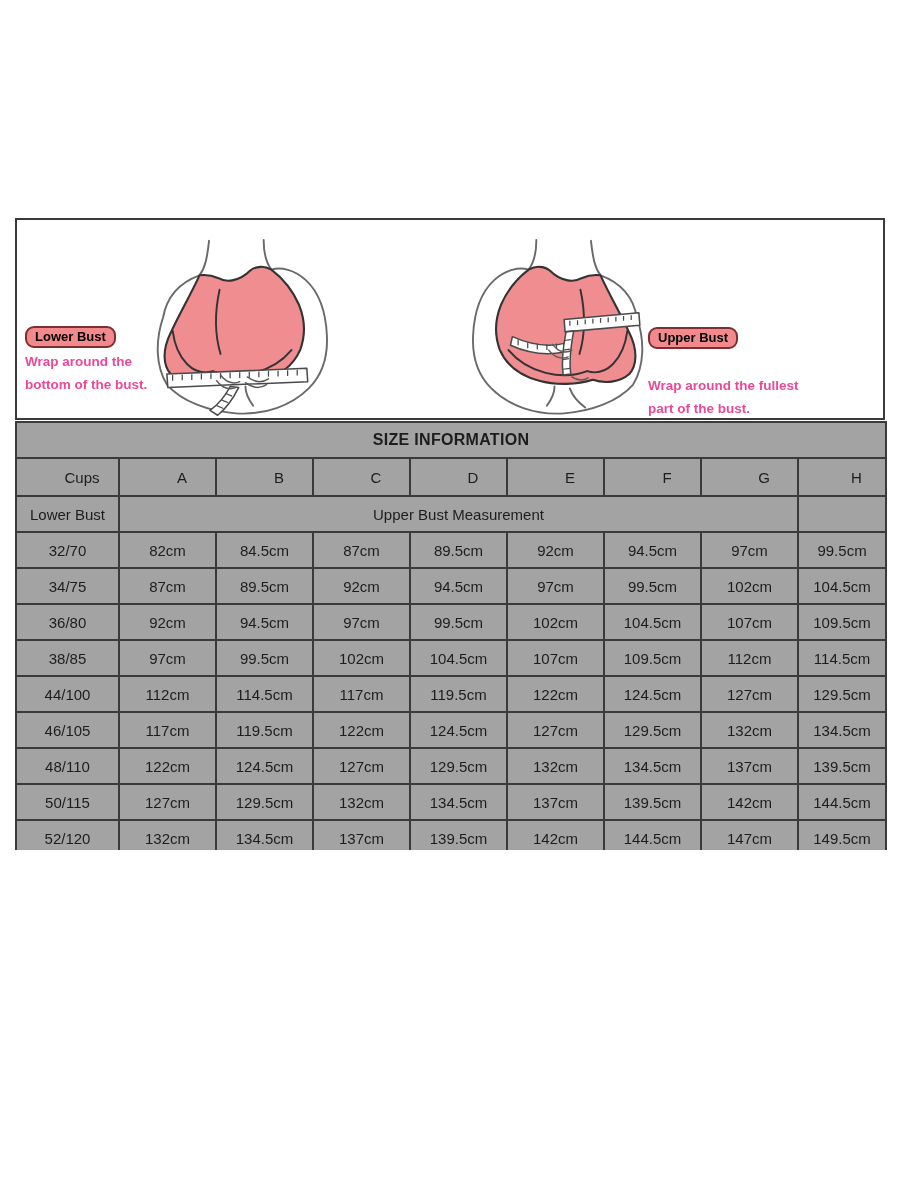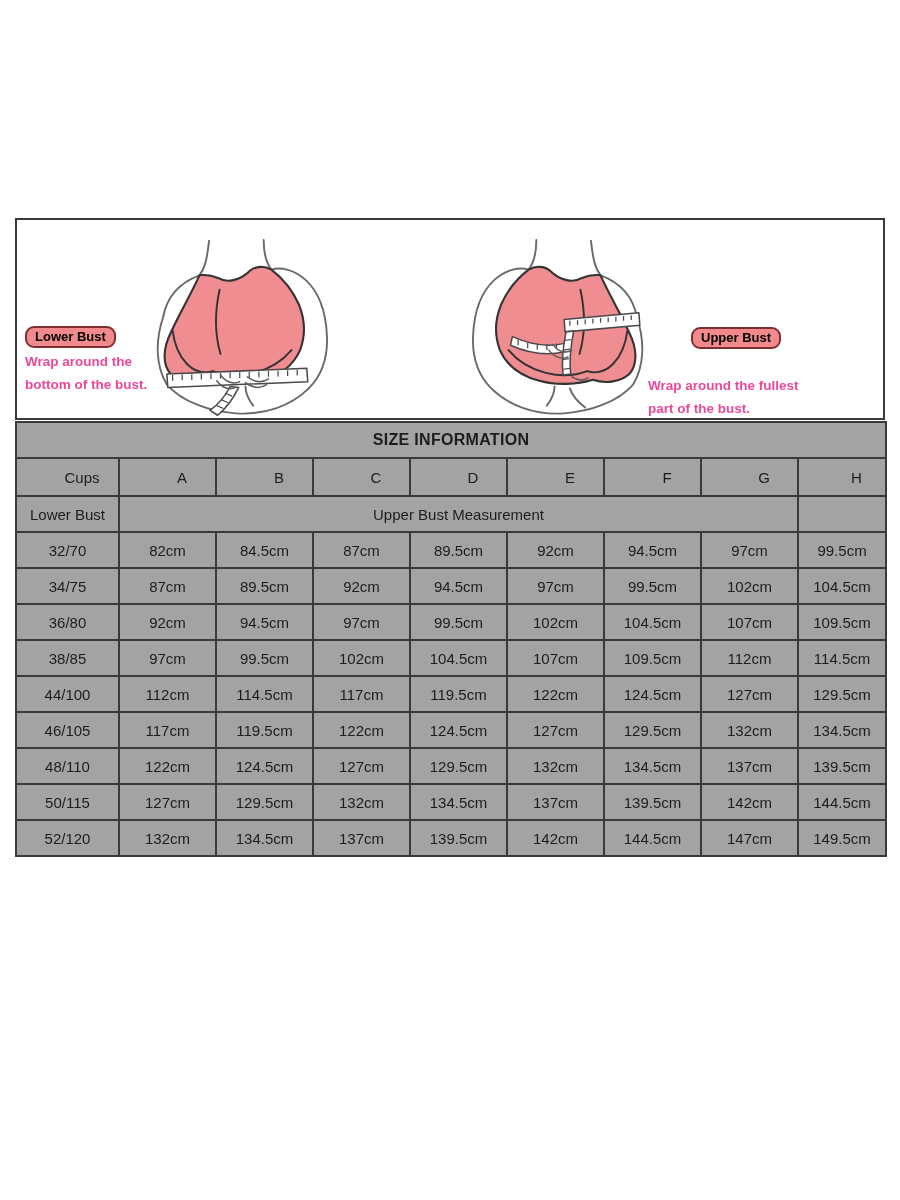--- a/index.html
+++ b/index.html
@@ -7,39 +7,39 @@
     --badge-fill:#f2898d;
     --badge-border:#7e2f32;
     --line-gray:#6a6a6a;
     --bra-line:#333333;
     --table-border:#3a3a3a;
     --text:#1d1d1d;
   }
   *{margin:0;padding:0;box-sizing:border-box;}
   html,body{background:#ffffff;}
   .canvas{
-    position:relative;width:900px;height:1200px;background:#ffffff;
+    position:relative;width:900px;height:850px;background:#ffffff;
     font-family:"Liberation Sans", sans-serif;color:var(--text);overflow:hidden;
   }
   
   .figure-box{
     position:absolute;left:15px;top:218px;width:870px;height:202px;
     border:2px solid var(--table-border);background:#ffffff;
   }
   .figure-svg{position:absolute;top:17px;width:230px;height:184px;}
   .figure-svg.left{left:101px;}
   .figure-svg.right{left:435px;}
   .badge{
     position:absolute;display:inline-block;
     background:var(--badge-fill);border:2px solid var(--badge-border);
     border-radius:9px;padding:1px 8px 2px 8px;
     font-size:13px;font-weight:600;color:#000;white-space:nowrap;
   }
   .badge.lower{left:8px;top:106px;}
-  .badge.upper{left:631px;top:107px;margin-left:43px;}
+  .badge.upper{left:631px;top:107px;}
   .desc{
     position:absolute;font-size:13.5px;font-weight:700;color:#ec4899;
     line-height:23px;white-space:nowrap;
   }
   .desc.lower{left:8px;top:130px;}
   .desc.upper{left:631px;top:131px;margin-top:23px;}
   
   table.size-table{
     position:absolute;left:15px;top:421px;width:870px;
     border-collapse:collapse;table-layout:fixed;

